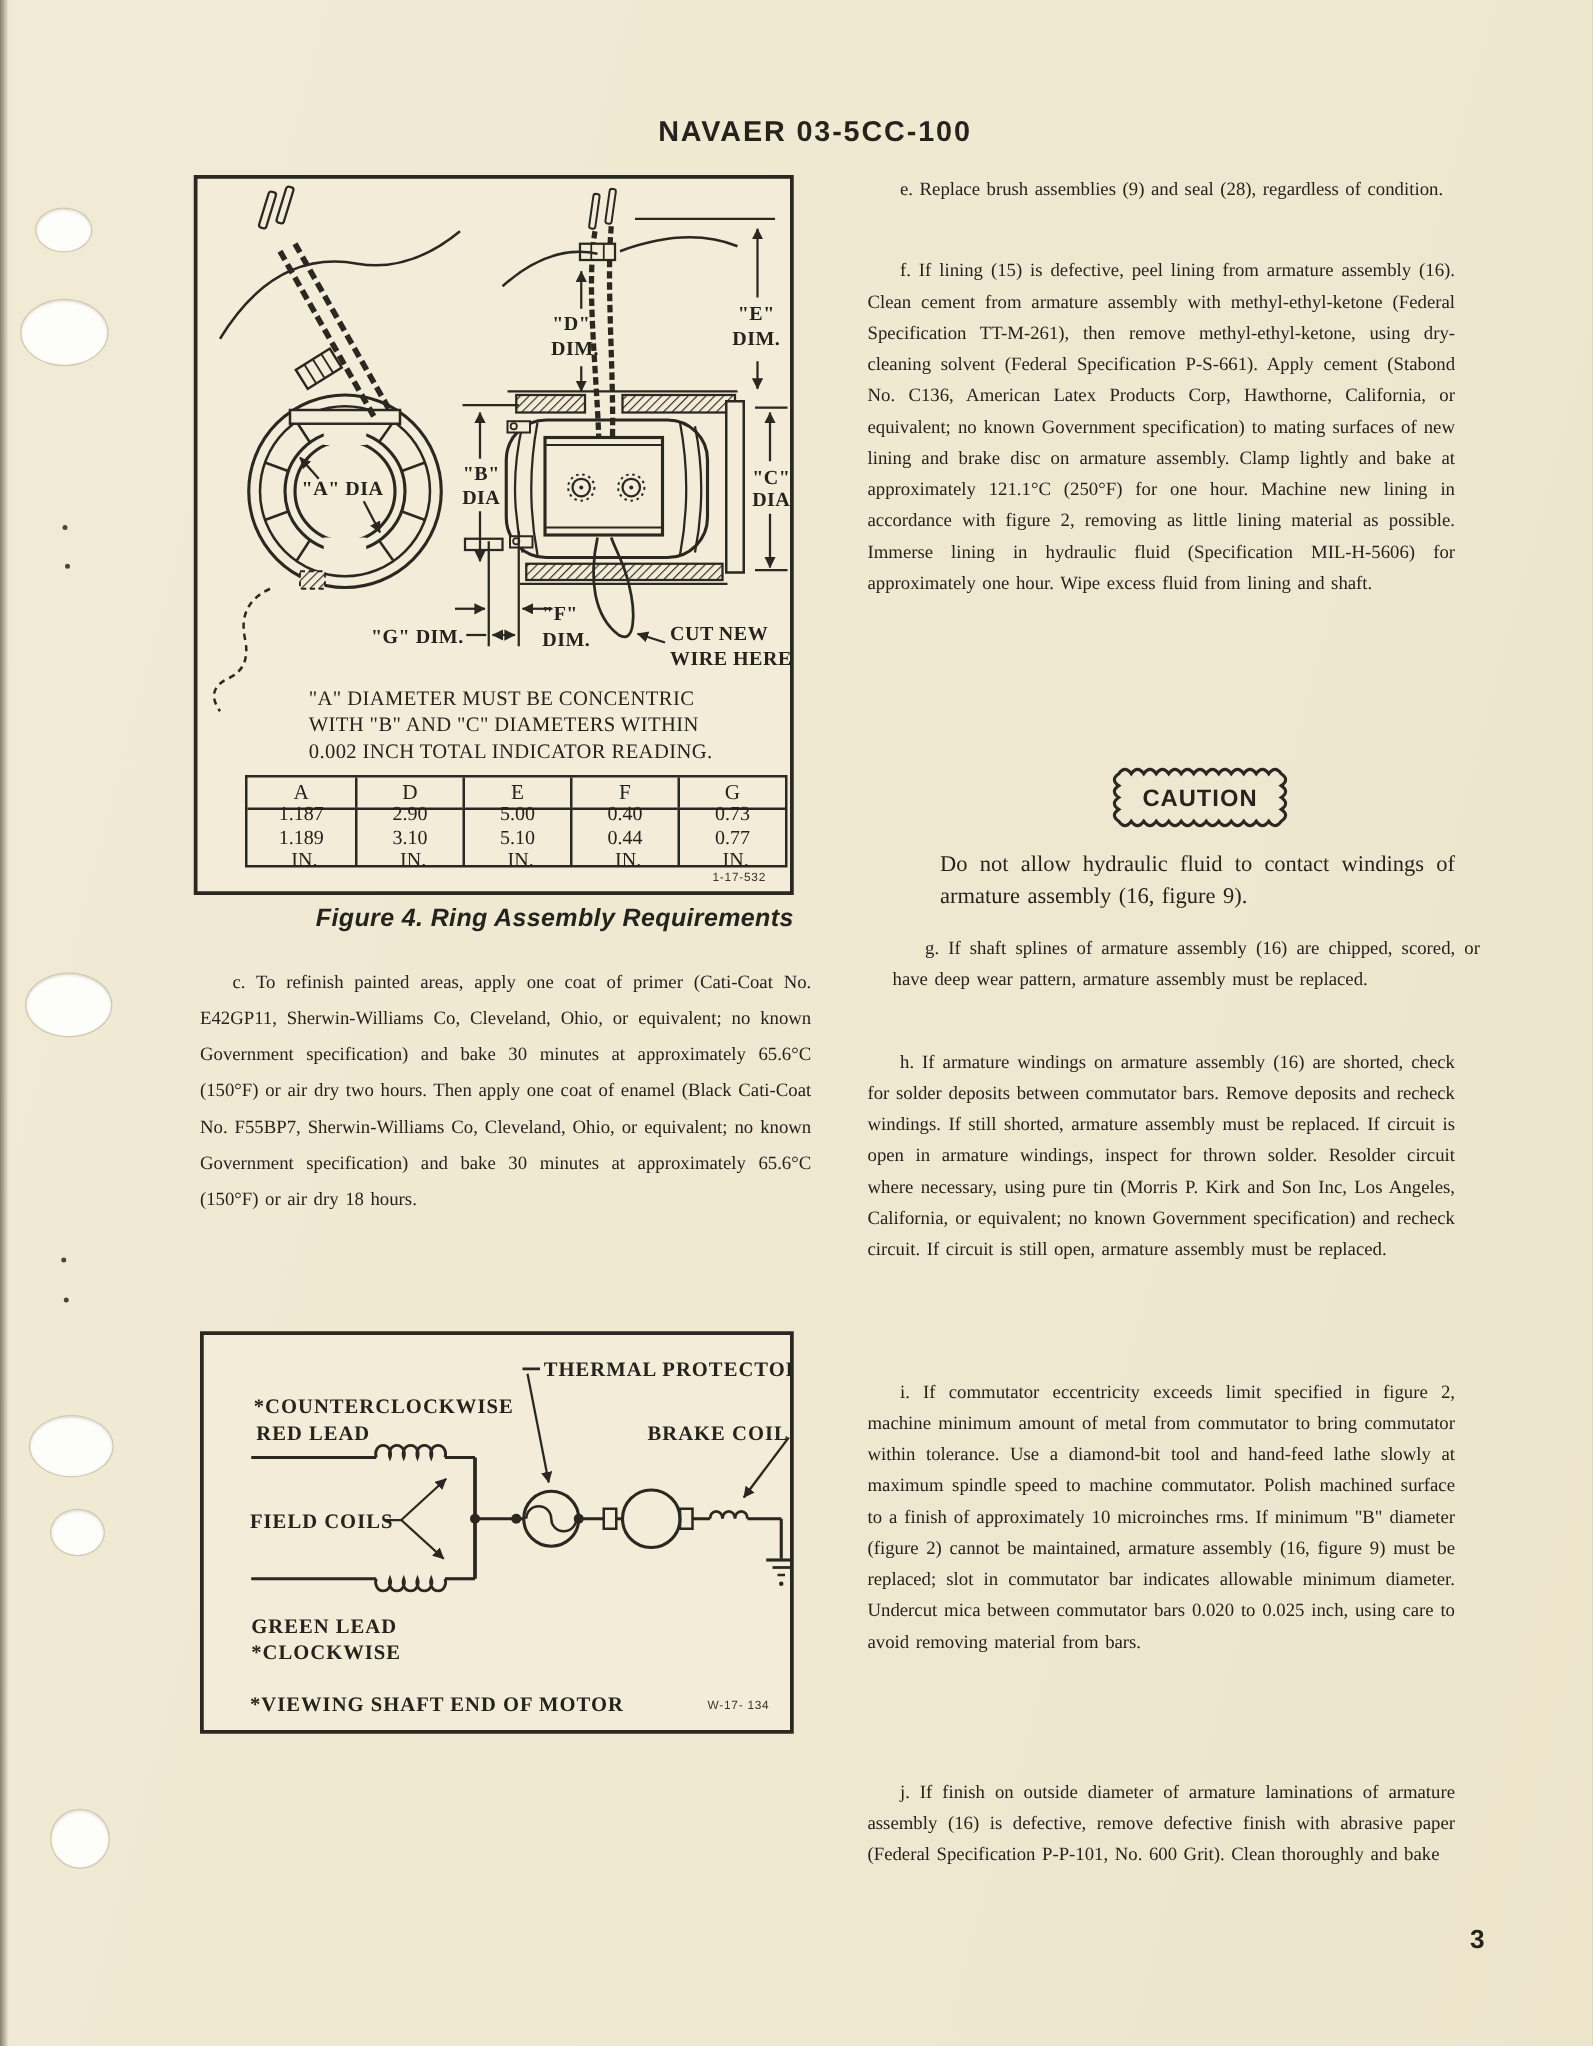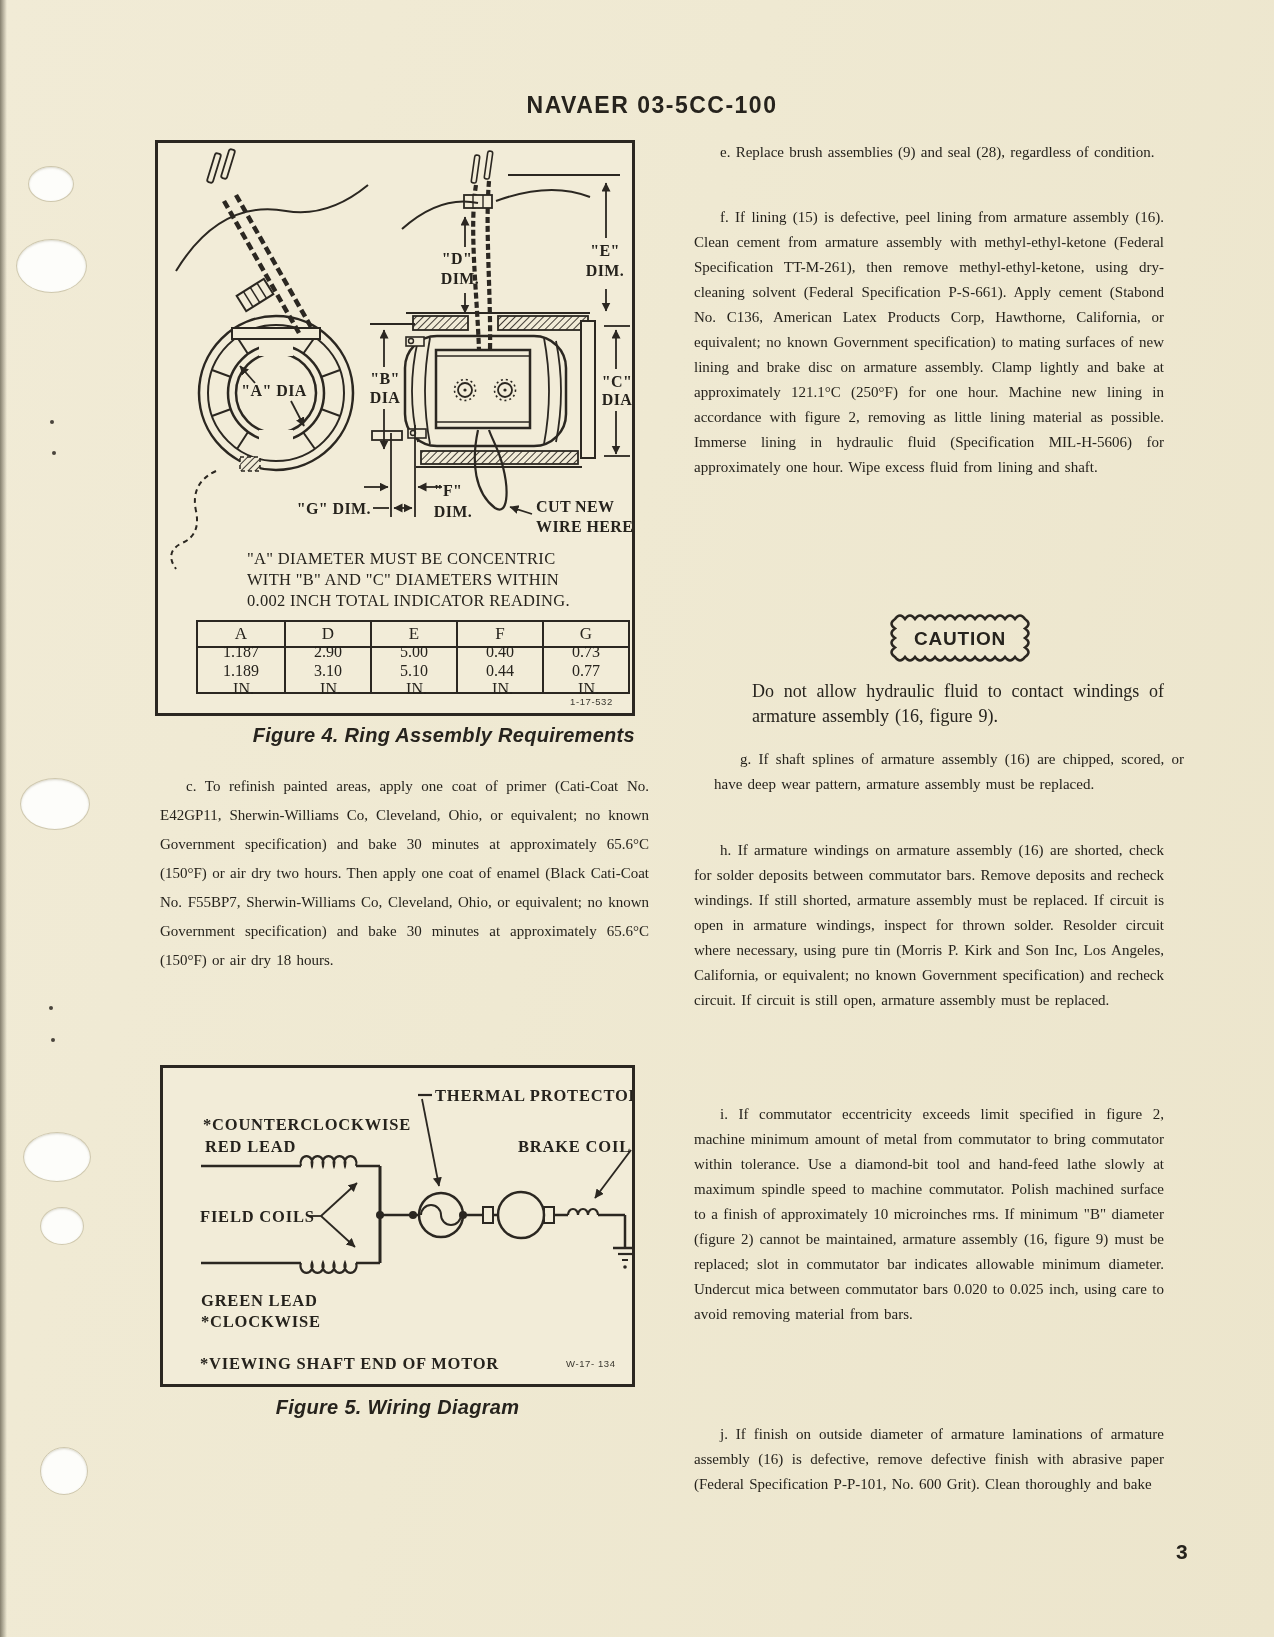--- a/index.html
+++ b/index.html
@@ -304,21 +304,20 @@
         <text class="wlab" x="37" y="154">FIELD COILS</text>
         <text class="wlab" x="355" y="84">BRAKE COIL</text>
         <text class="wlab" x="38" y="238">GREEN LEAD</text>
         <text class="wlab" x="38" y="259">*CLOCKWISE</text>
         <text class="wlab" x="37" y="301">*VIEWING SHAFT END OF MOTOR</text>
         <text class="reftxt" x="403" y="299">W-17- 134</text>
       </g>
     </svg>
   </div>
 
-  <div class="cap cap5">Figure 5.  Wiring Diagram</div>
 
 
   <div class="para pe">e. Replace brush assemblies (9) and seal (28), regardless of condition.</div>
   <div class="para pf">f. If lining (15) is defective, peel lining from armature assembly (16). Clean cement from armature assembly with methyl-ethyl-ketone (Federal Specification TT-M-261), then remove methyl-ethyl-ketone, using dry-cleaning solvent (Federal Specification P-S-661). Apply cement (Stabond No. C136, American Latex Products Corp, Hawthorne, California, or equivalent; no known Government specification) to mating surfaces of new lining and brake disc on armature assembly. Clamp lightly and bake at approximately 121.1°C (250°F) for one hour. Machine new lining in accordance with figure 2, removing as little lining material as possible. Immerse lining in hydraulic fluid (Specification MIL-H-5606) for approximately one hour. Wipe excess fluid from lining and shaft.</div>
 
   <svg class="cautionsvg" width="152" height="54" viewBox="0 0 152 54">
     <path d="M11,9 q5,-7 10,0 q5,-7 10,0 q5,-7 10,0 q5,-7 10,0 q5,-7 10,0 q5,-7 10,0 q5,-7 10,0 q5,-7 10,0 q5,-7 10,0 q5,-7 10,0 q5,-7 10,0 q5,-7 10,0 q5,-7 10,0
              q7,4.75 0,9.5 q7,4.75 0,9.5 q7,4.75 0,9.5 q7,4.75 0,9.5
              q-5,7 -10,0 q-5,7 -10,0 q-5,7 -10,0 q-5,7 -10,0 q-5,7 -10,0 q-5,7 -10,0 q-5,7 -10,0 q-5,7 -10,0 q-5,7 -10,0 q-5,7 -10,0 q-5,7 -10,0 q-5,7 -10,0 q-5,7 -10,0
              q-7,-4.75 0,-9.5 q-7,-4.75 0,-9.5 q-7,-4.75 0,-9.5 q-7,-4.75 0,-9.5 Z" fill="none" stroke="#2b2721" stroke-width="2.5"></path>

